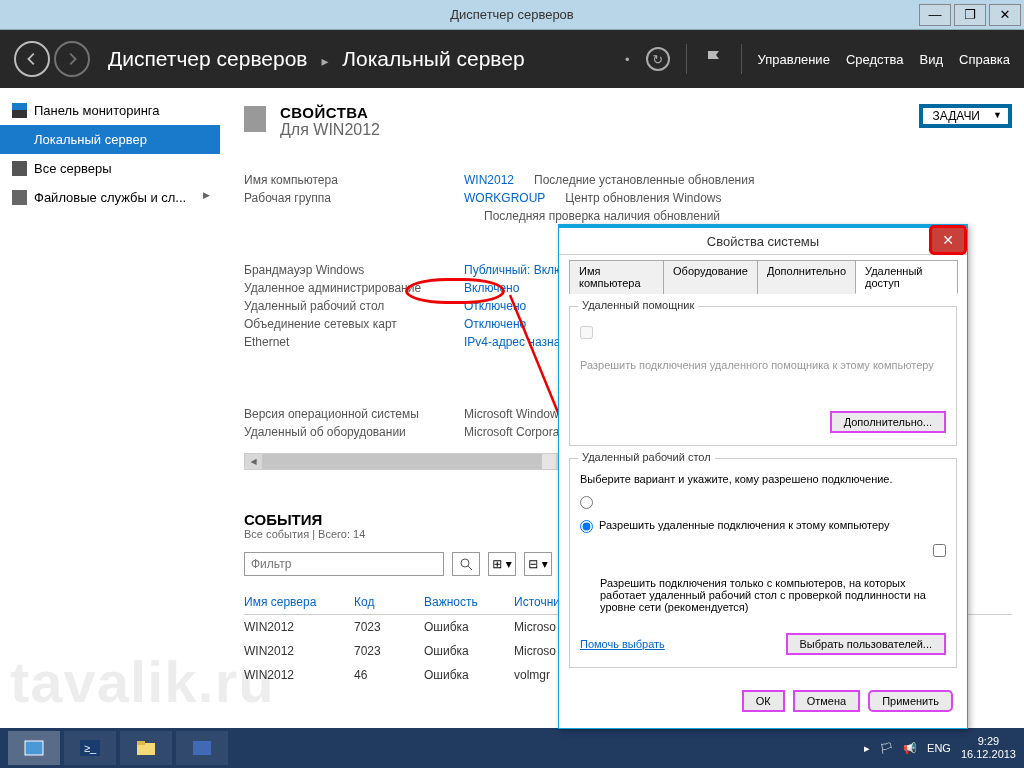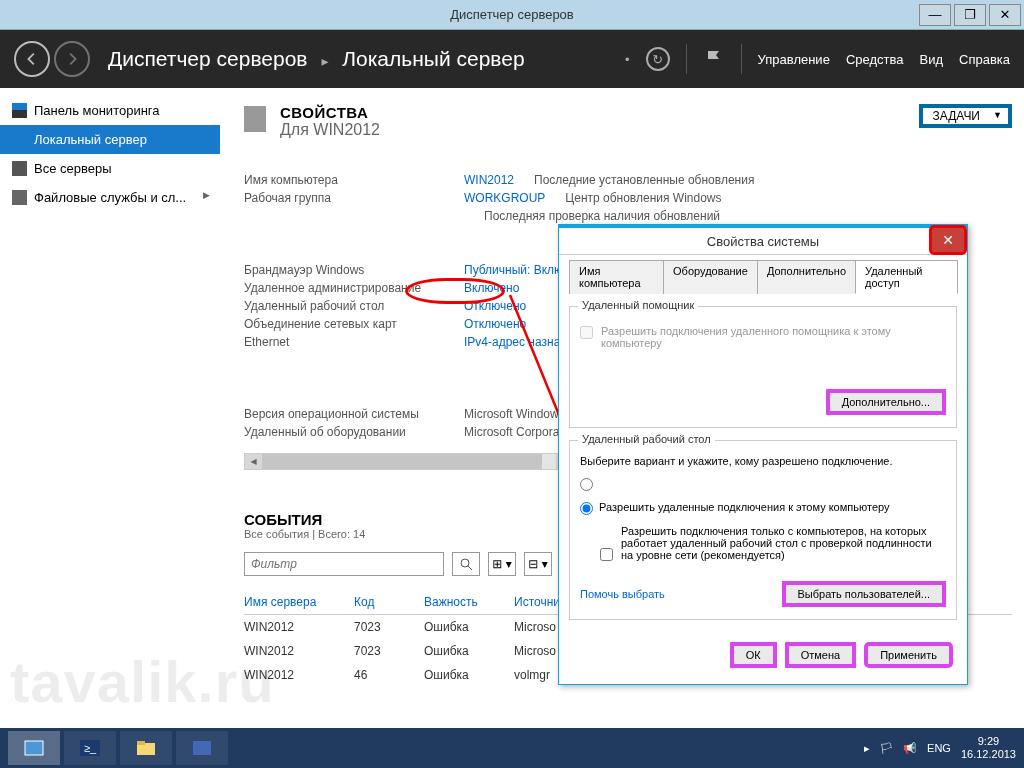--- a/index.html
+++ b/index.html
@@ -50,21 +50,21 @@
 .spacer{height:18px;}
 .red-oval{position:absolute;border:3px solid #e00;border-radius:50%/60%;}
 .red-arrow{position:absolute;pointer-events:none;}
 .red-arrow line{stroke:#e00;stroke-width:2.5;}
 .red-arrow polygon{fill:#e00;}
 
 .events-head{margin-top:40px;}
 .events-head h1{font-size:15px;font-weight:600;}
 .events-head .sub{font-size:11px;color:#666;}
 .filter-row{display:flex;gap:8px;margin-top:12px;}
-.filter-input{width:200px;border:1px solid #999;height:24px;padding:0 6px;font-style:italic;color:#888;font-size:12px;}
+.filter-input{width:200px;border:1px solid #999;height:24px;padding:0 6px;color:#888;font-size:12px;}
 .filter-btn{width:28px;height:24px;border:1px solid #999;background:#fff;display:flex;align-items:center;justify-content:center;}
 
 .tbl{margin-top:14px;}
 .tbl-head{display:flex;font-size:12px;color:#0066cc;padding:5px 0;border-bottom:1px solid #ccc;}
 .tbl-row{display:flex;font-size:12px;padding:5px 0;color:#333;}
 .col-srv{width:110px;}
 .col-code{width:70px;}
 .col-sev{width:90px;}
 .col-src{width:80px;}
 .col-log{width:130px;}
@@ -74,26 +74,26 @@
 .modal{position:absolute;left:558px;top:224px;width:410px;background:#fff;border:1px solid #11a3dd;box-shadow:2px 2px 6px rgba(0,0,0,0.3);z-index:10;}
 .modal-title{height:30px;background:#fff;display:flex;align-items:center;justify-content:center;color:#333;font-size:13px;position:relative;border-bottom:1px solid #ccc;border-top:3px solid #11a3dd;}
 .modal-title .x{position:absolute;right:0;top:-3px;width:38px;height:30px;background:#c8403a;color:#fff;display:flex;align-items:center;justify-content:center;font-size:14px;}
 .red-outline-btn{border:3px solid #e00;border-radius:5px;}
 .modal-body{padding:4px 10px 10px;}
 .tabs{display:flex;border-bottom:1px solid #aaa;}
 .tab{padding:4px 9px;border:1px solid #aaa;border-bottom:none;font-size:11px;background:#f0f0f0;margin-right:-1px;position:relative;top:1px;}
 .tab.active{background:#fff;border-bottom:1px solid #fff;}
 .fieldset{border:1px solid #ccc;margin-top:12px;padding:10px 10px 12px;font-size:11px;position:relative;}
 .fieldset .legend{position:absolute;top:-8px;left:8px;background:#fff;padding:0 4px;color:#333;}
-.chk{display:flex;gap:8px;margin-top:8px;align-items:flex-start;}
+.chk{display:flex;gap:20px;margin-top:8px;align-items:flex-start;flex-direction:column;}
 .chk input{margin-top:1px;}
 .radio-row{display:flex;gap:6px;margin-top:10px;align-items:flex-start;font-size:11px;}
 .radio-row input{margin-top:1px;}
-.modal-btn{border:4px solid #d946ef;background:#eaeaea;padding:3px 12px;font-size:11px;}
-.link{color:#0066cc;font-size:11px;}
+.modal-btn{border:2px solid #d946ef;background:#eaeaea;padding:3px 12px;font-size:11px;}
+.link{color:#0066cc;text-decoration:underline;font-size:11px;}
 .btn-row{display:flex;justify-content:flex-end;gap:8px;margin-top:16px;padding:6px 4px;}
 
 
 .taskbar{position:absolute;bottom:0;left:0;right:0;height:40px;background:#203a60;display:flex;align-items:center;padding:0 8px;color:#fff;}
 .tb-item{width:52px;height:34px;margin-right:4px;background:rgba(255,255,255,0.08);display:flex;align-items:center;justify-content:center;}
 .tb-item.active{background:rgba(255,255,255,0.25);}
 .tray{margin-left:auto;display:flex;align-items:center;gap:10px;font-size:11px;}
 .tray .clock{text-align:center;line-height:1.2;}
 
 .watermark{position:absolute;left:10px;top:648px;font-size:58px;color:rgba(0,0,0,0.07);font-weight:600;letter-spacing:1px;z-index:0;}

